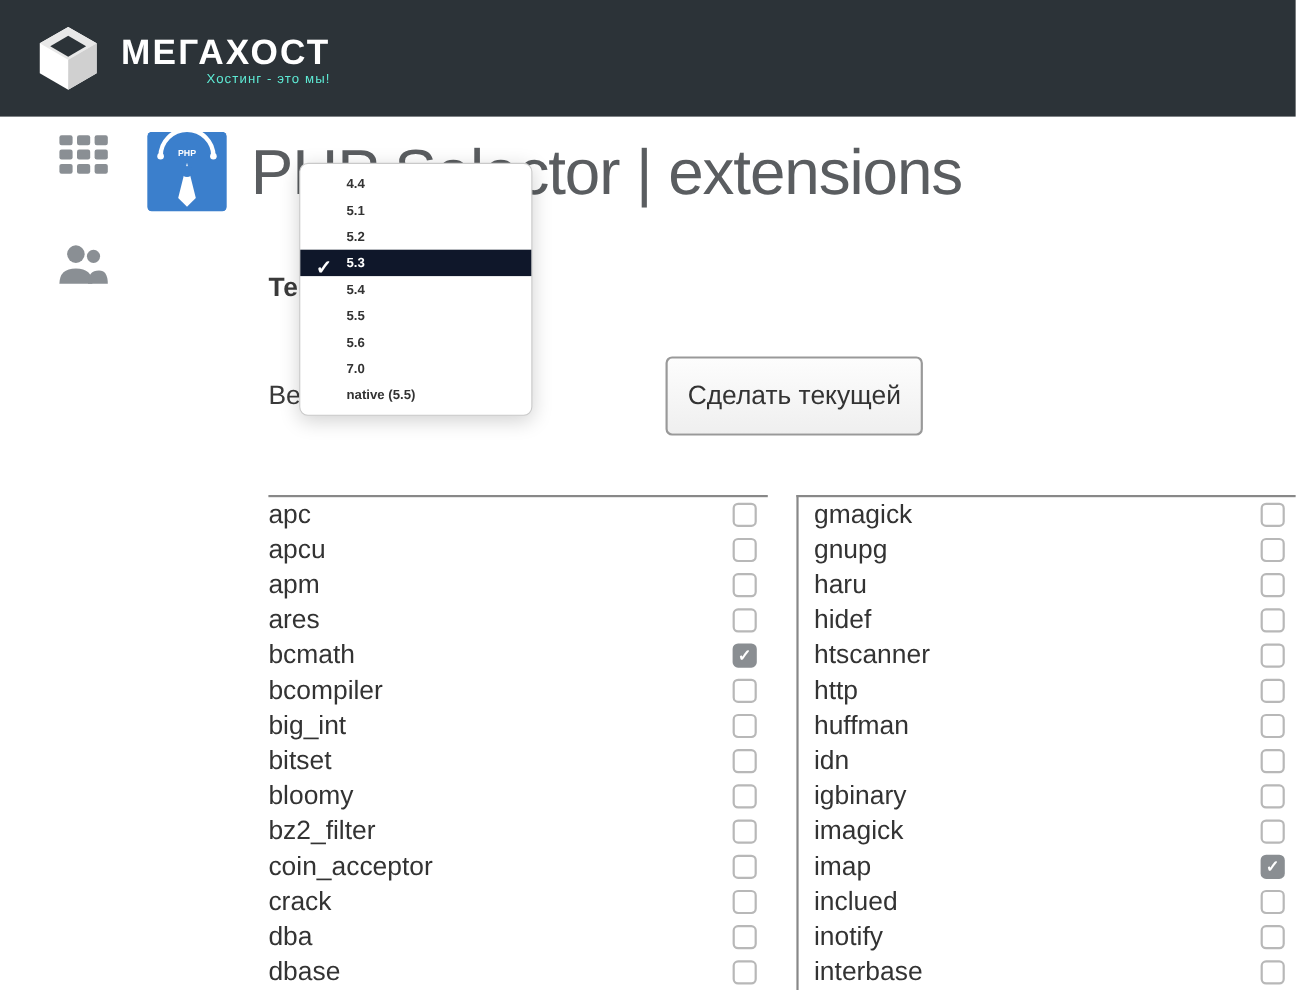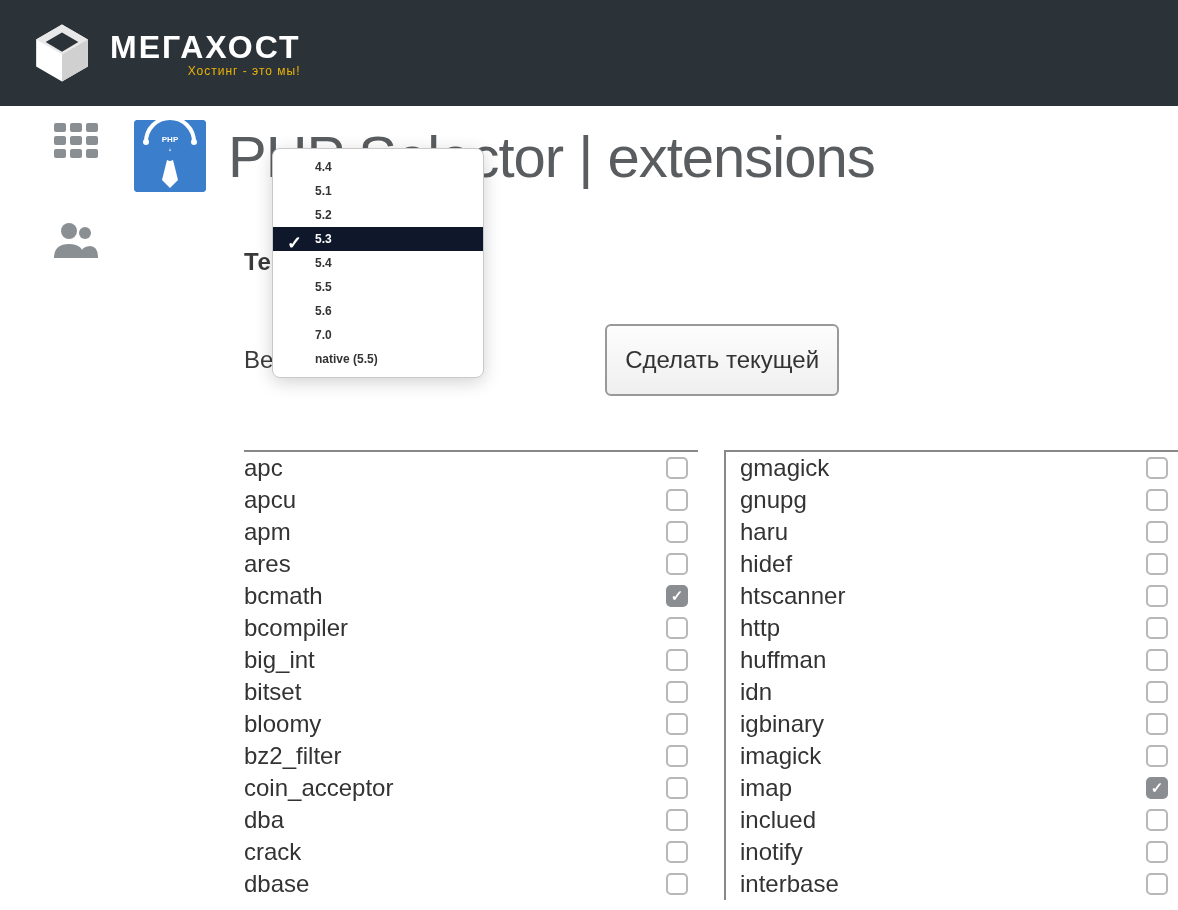--- a/index.html
+++ b/index.html
@@ -3,21 +3,21 @@
 <meta charset="utf-8">
 <style>
 * { box-sizing: border-box; margin: 0; padding: 0; }
 body { font-family: -apple-system, BlinkMacSystemFont, "Segoe UI", Arial, sans-serif; background: #fff; width: 1178px; height: 910px; overflow: hidden; }
 
 .topbar { background: #2c3338; height: 106px; display: flex; align-items: center; padding-left: 28px; }
 .logo-wrap { display: flex; align-items: center; gap: 14px; }
 .logo-svg { width: 68px; height: 68px; }
 .brand { color: #fff; }
 .brand-name { font-weight: 800; font-size: 32px; letter-spacing: 2px; }
-.brand-tag { font-size: 12px; color: #eab308; letter-spacing: 1px; margin-top: -2px; text-align: right; }
+.brand-tag { font-size: 12px; color: #5eead4; letter-spacing: 1px; margin-top: -2px; text-align: right; }
 
 .main { display: flex; margin-left: 47px; }
 .sidebar { width: 72px; padding-top: 14px; display: flex; flex-direction: column; align-items: center; gap: 60px; }
 .side-btn { width: 52px; height: 40px; display: flex; align-items: center; justify-content: center; cursor: pointer; }
 .grid-icon { display: grid; grid-template-columns: repeat(3, 12px); grid-template-rows: repeat(3, 9px); gap: 4px; }
 .grid-icon span { background: #8a8f94; border-radius: 2px; }
 .users-icon { color: #8a8f94; font-size: 42px; }
 
 .content { flex: 1; padding-top: 14px; }
 .title-row { display: flex; align-items: center; gap: 22px; padding-left: 30px; }
@@ -165,25 +165,25 @@
             </div>
             <div class="ext-row">
               <span class="ext-name">bz2_filter</span>
               <div class="ext-check"></div>
             </div>
             <div class="ext-row">
               <span class="ext-name">coin_acceptor</span>
               <div class="ext-check"></div>
             </div>
             <div class="ext-row">
+              <span class="ext-name">crack</span>
+              <div class="ext-check"></div>
+            </div>
+            <div class="ext-row">
               <span class="ext-name">dba</span>
-              <div class="ext-check"></div>
-            </div>
-            <div class="ext-row">
-              <span class="ext-name">crack</span>
               <div class="ext-check"></div>
             </div>
             <div class="ext-row">
               <span class="ext-name">dbase</span>
               <div class="ext-check"></div>
             </div>
           </div>
         <div class="ext-col second" id="col2">
             <div class="ext-row">
               <span class="ext-name">gmagick</span>

